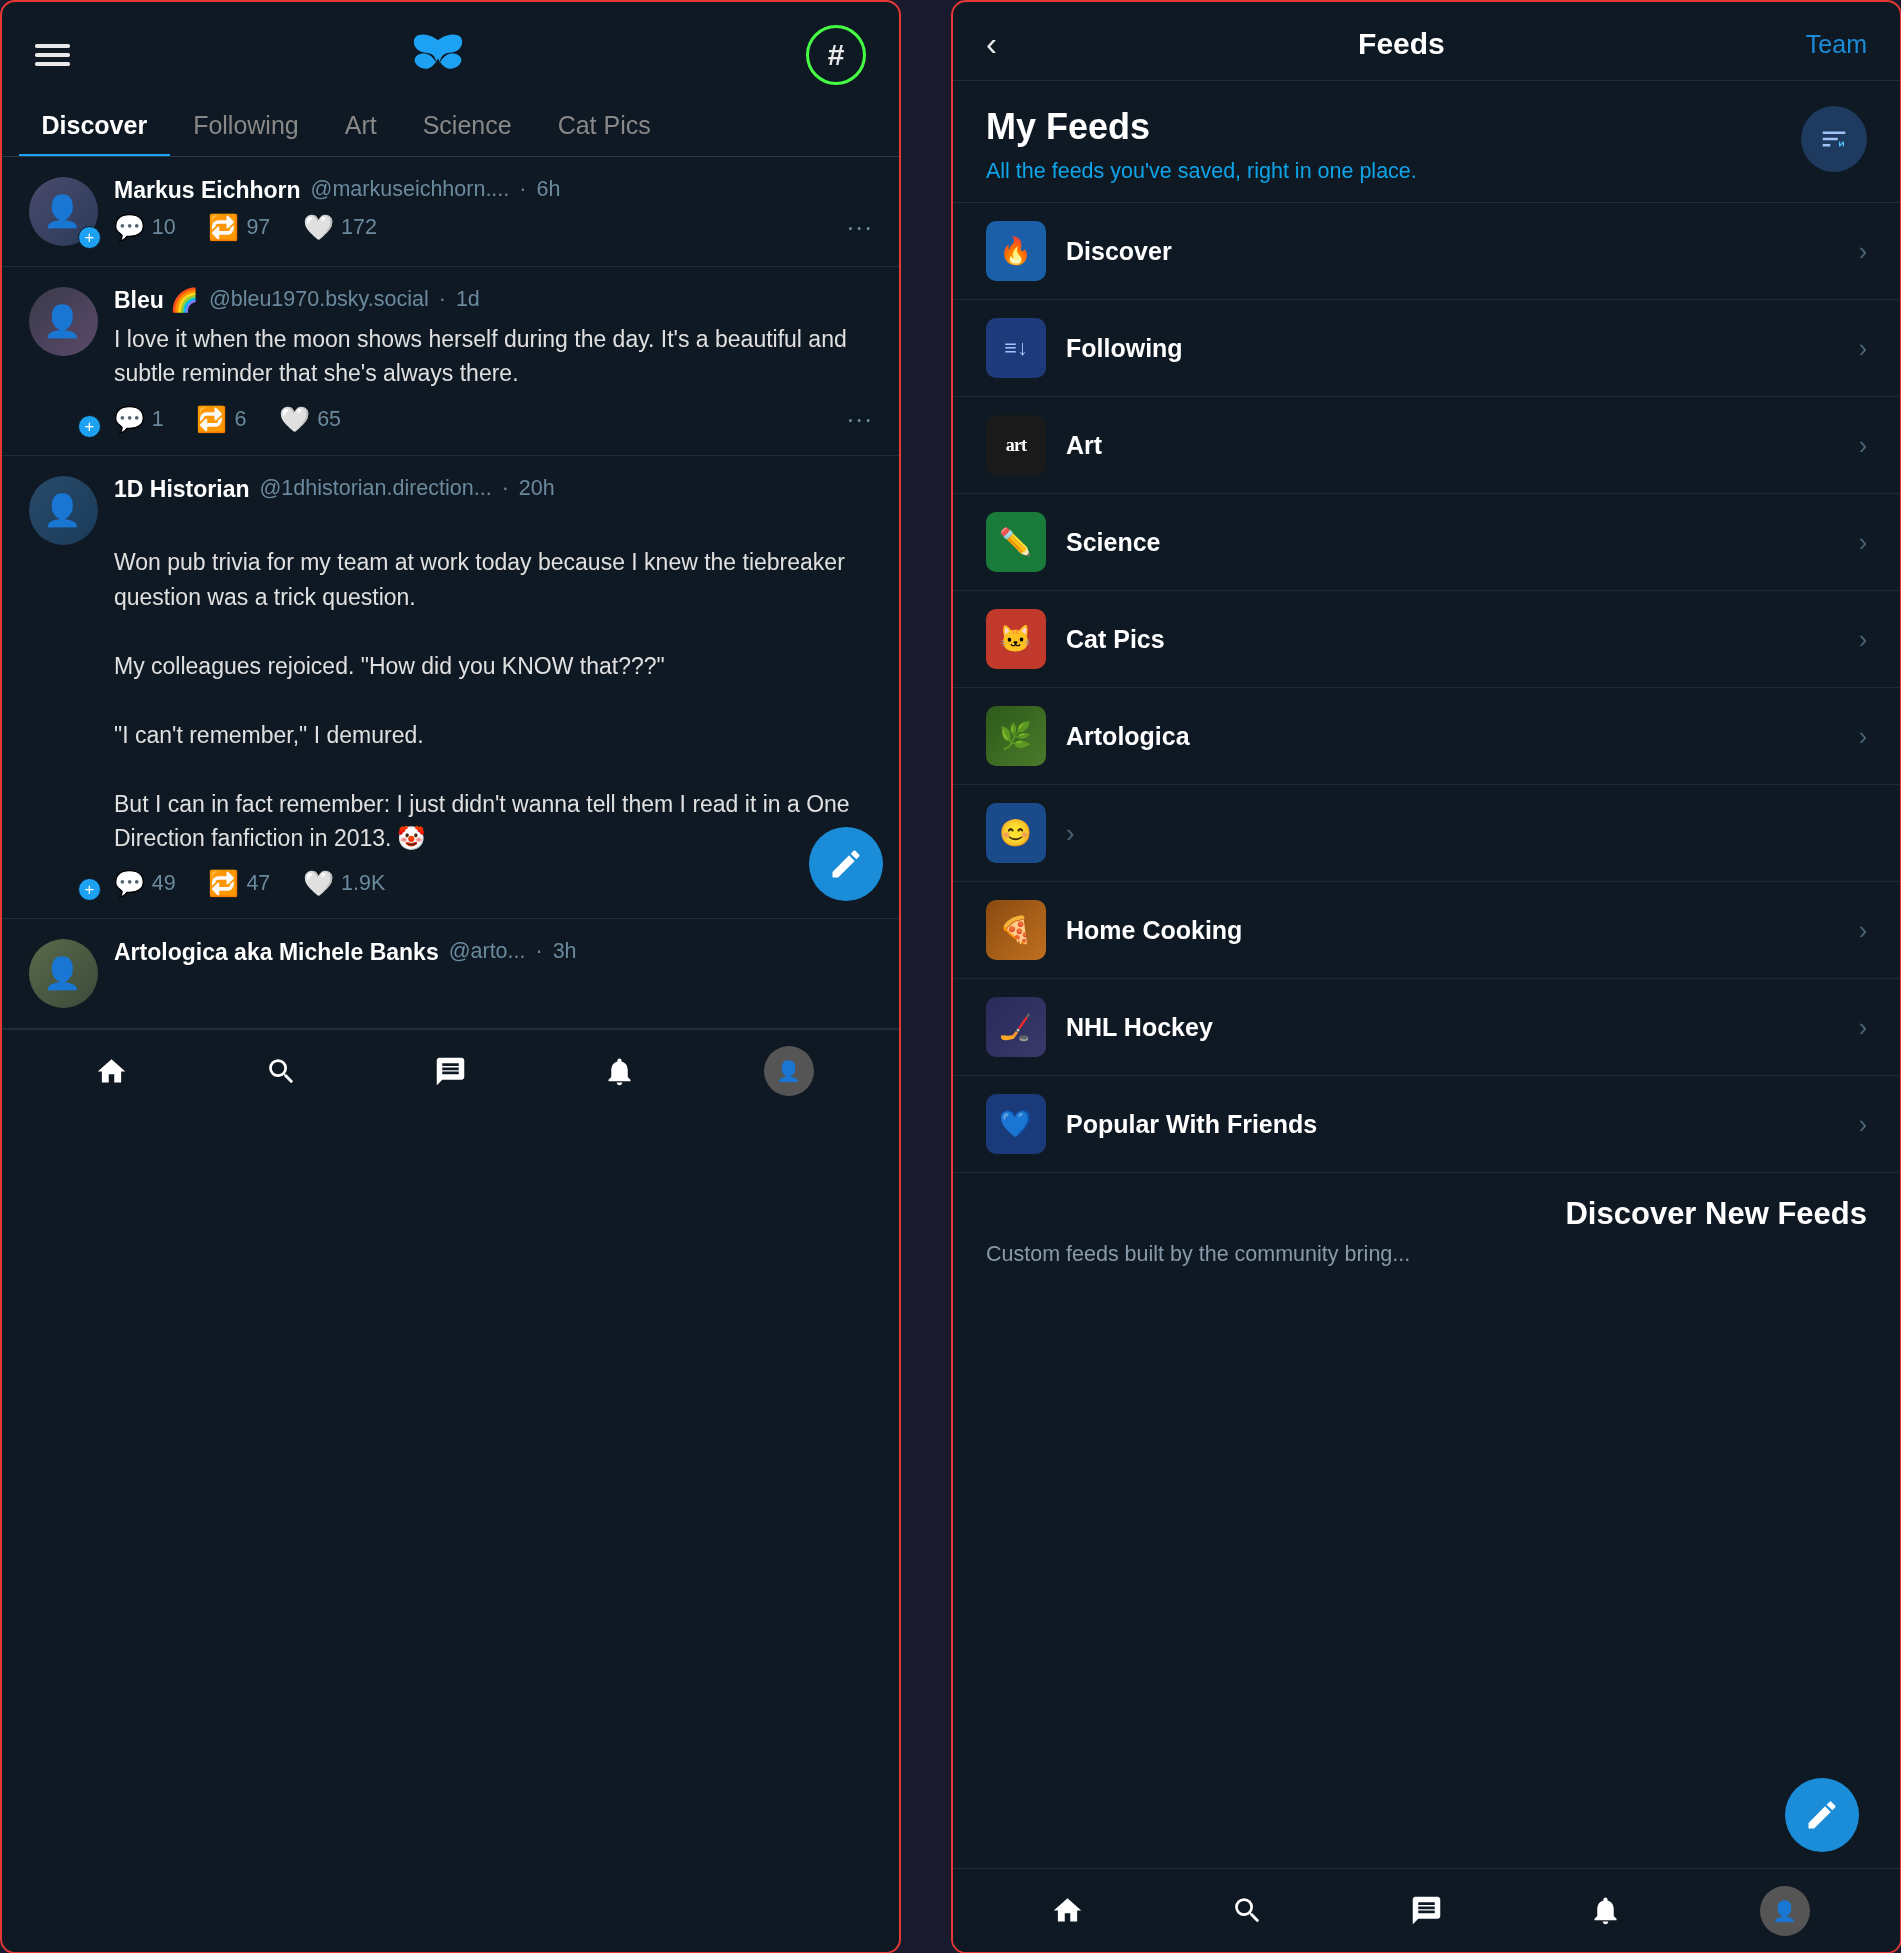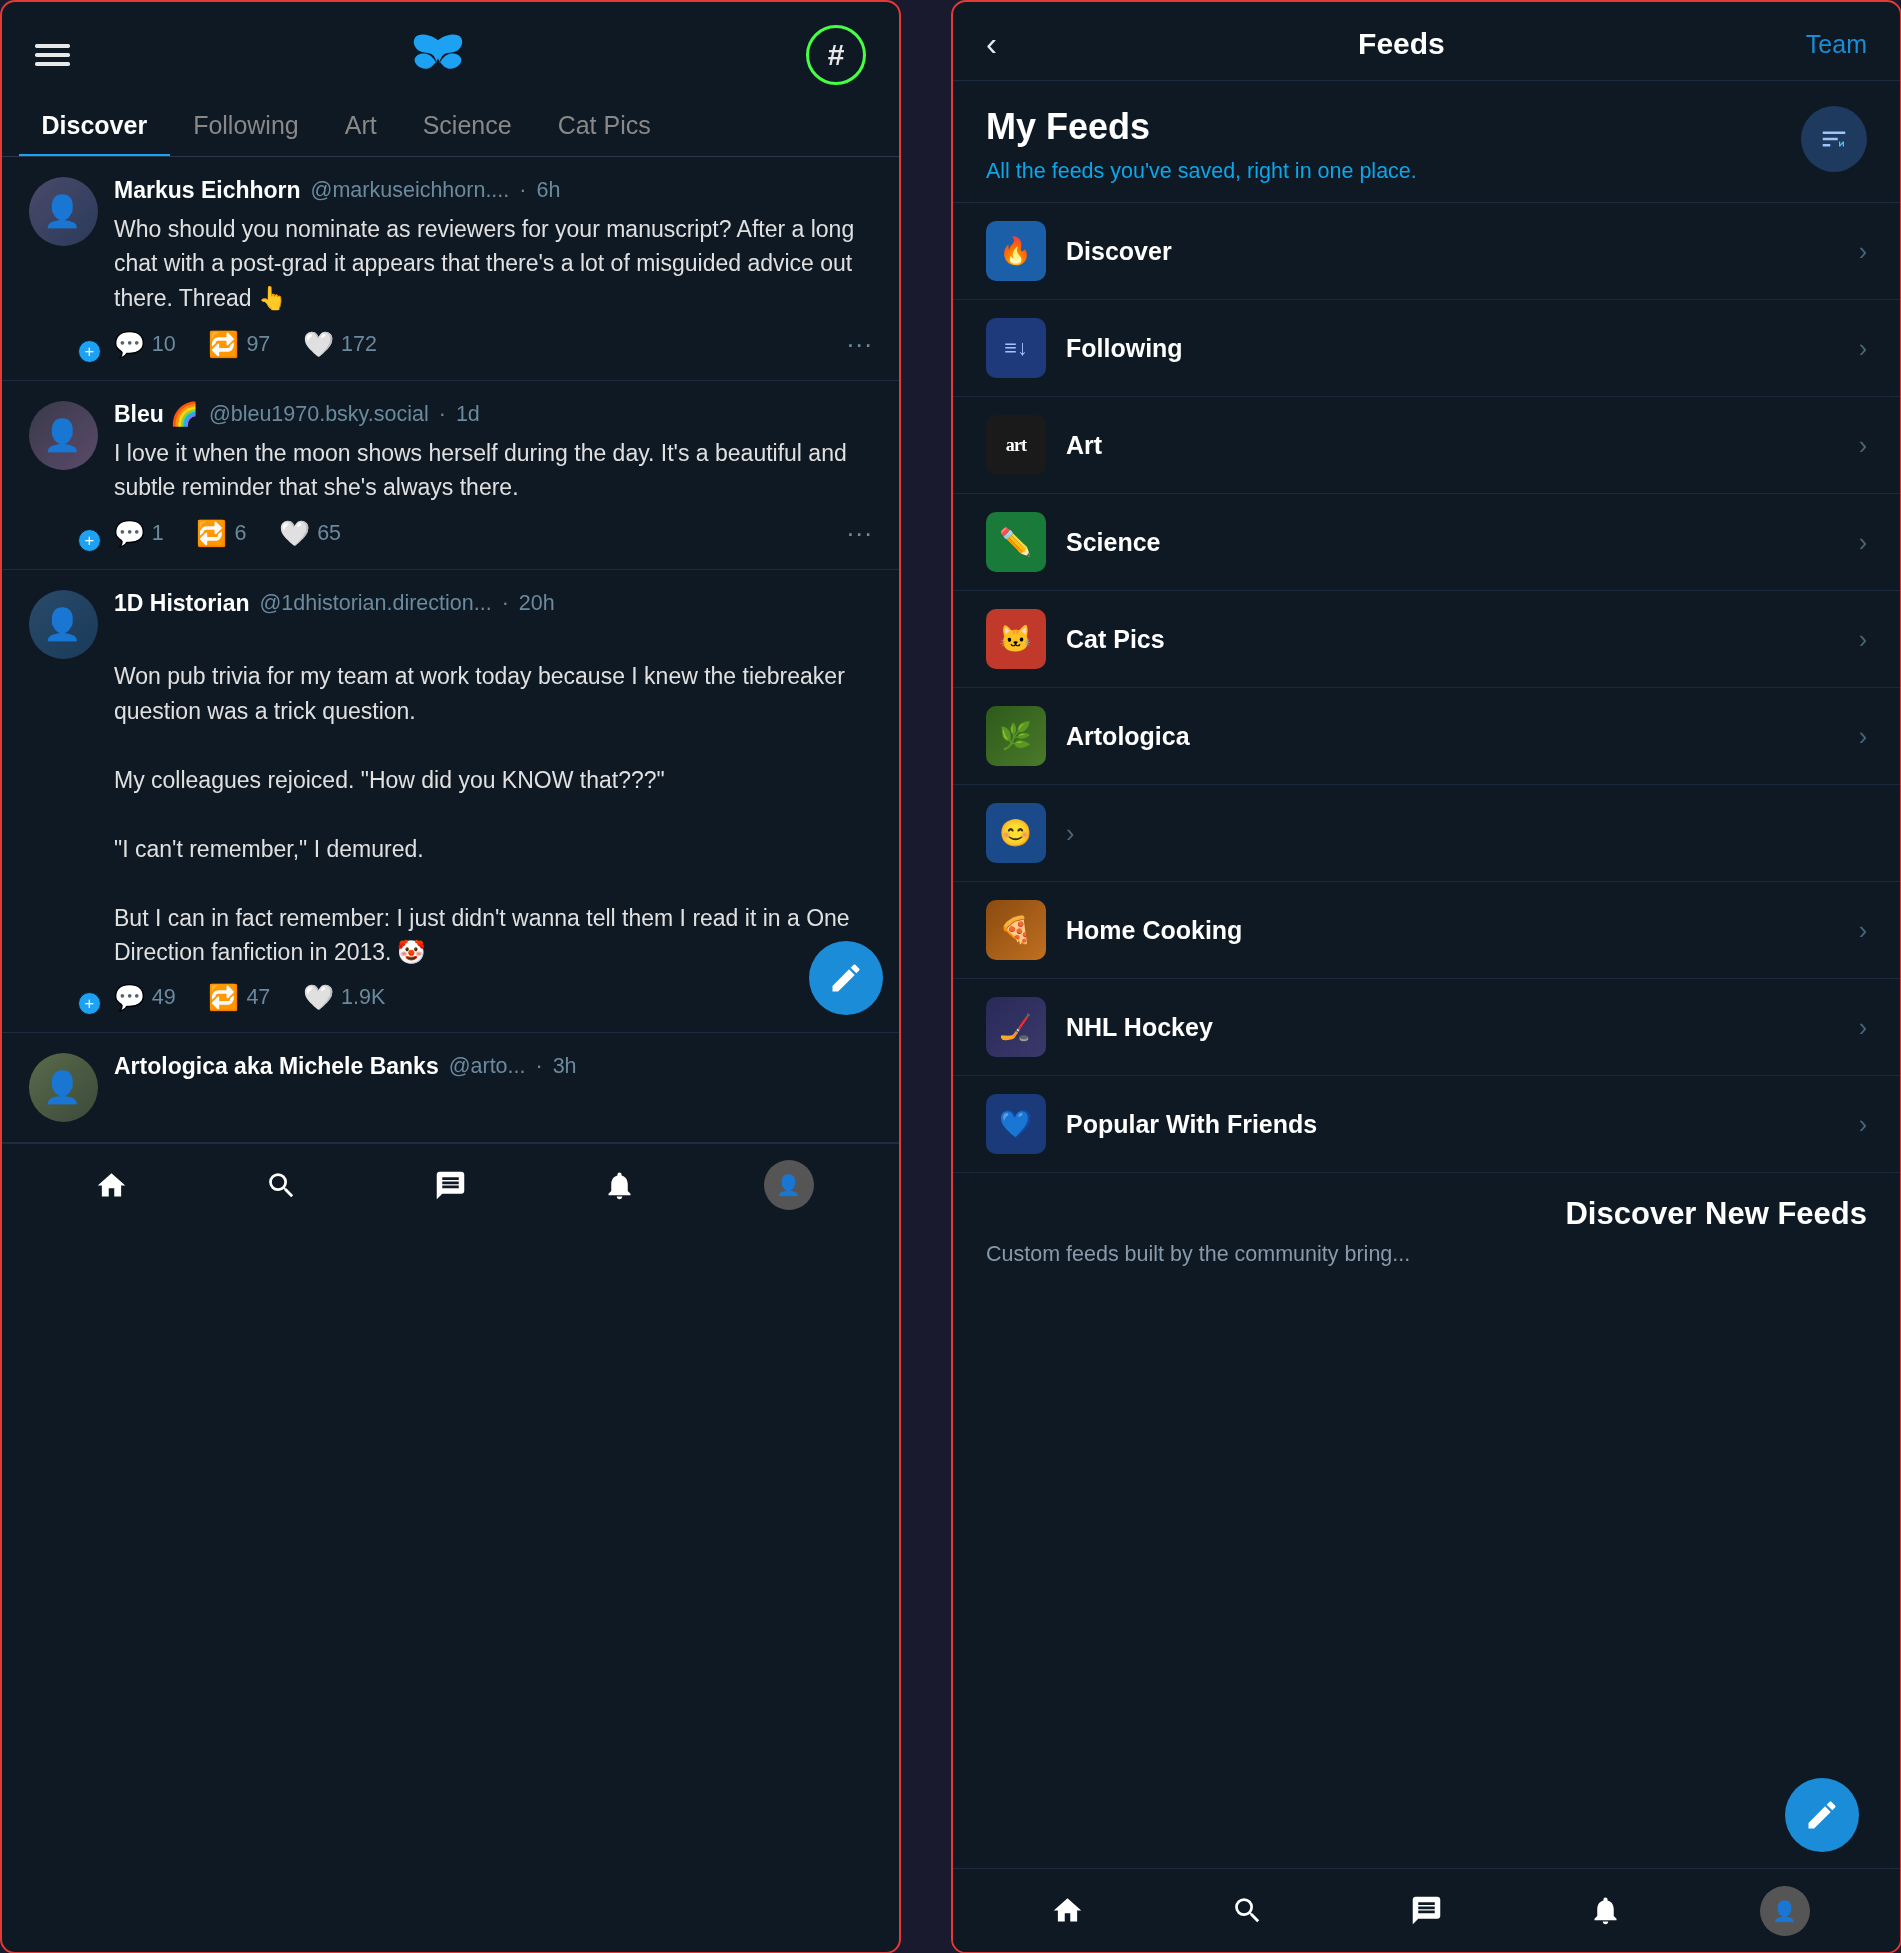--- a/index.html
+++ b/index.html
@@ -143,21 +143,20 @@
       justify-content: center;
       border: 1.7px solid #0f1923;
     }
 
     .post-content {
       flex: 1;
     }
 
     .post-header {
       display: flex;
-      align-items: center;
       gap: 10px;
       margin-bottom: 8.3px;
       flex-wrap: wrap;
     }
 
     .post-author {
       font-weight: 700;
       font-size: 23px;
       color: #fff;
     }
@@ -454,21 +453,20 @@
           </div>
           <div class="avatar-add">+</div>
         </div>
         <div class="post-content">
           <div class="post-header">
             <span class="post-author">Markus Eichhorn</span>
             <span class="post-handle">@markuseichhorn....</span>
             <span class="post-dot">·</span>
             <span class="post-time">6h</span>
           </div>
-          <div class="post-text">Who should you nominate as reviewers for your manuscript? After a long chat with a post-grad it appears that there's a lot of misguided advice out there. Thread 👆</div>
           <div class="post-actions">
             <div class="action-item">
               <span class="action-icon">💬</span>
               <span>10</span>
             </div>
             <div class="action-item">
               <span class="action-icon">🔁</span>
               <span>97</span>
             </div>
             <div class="action-item">

